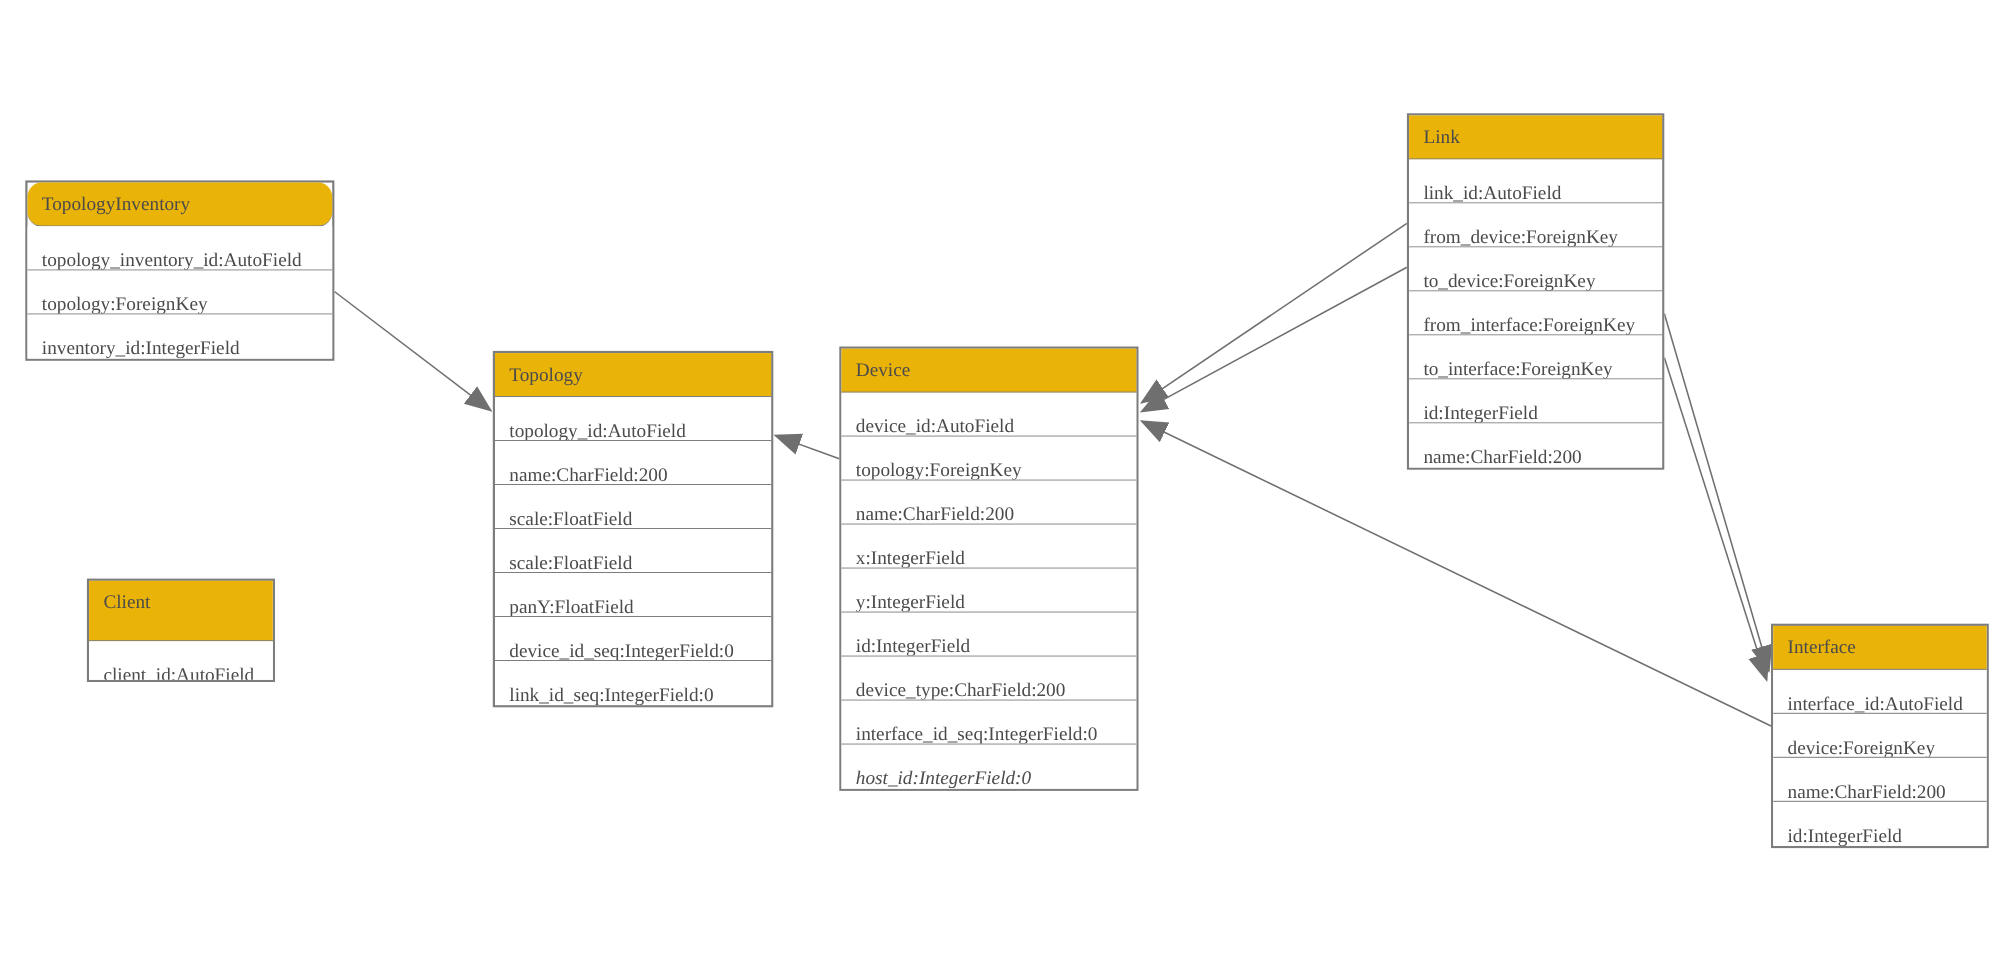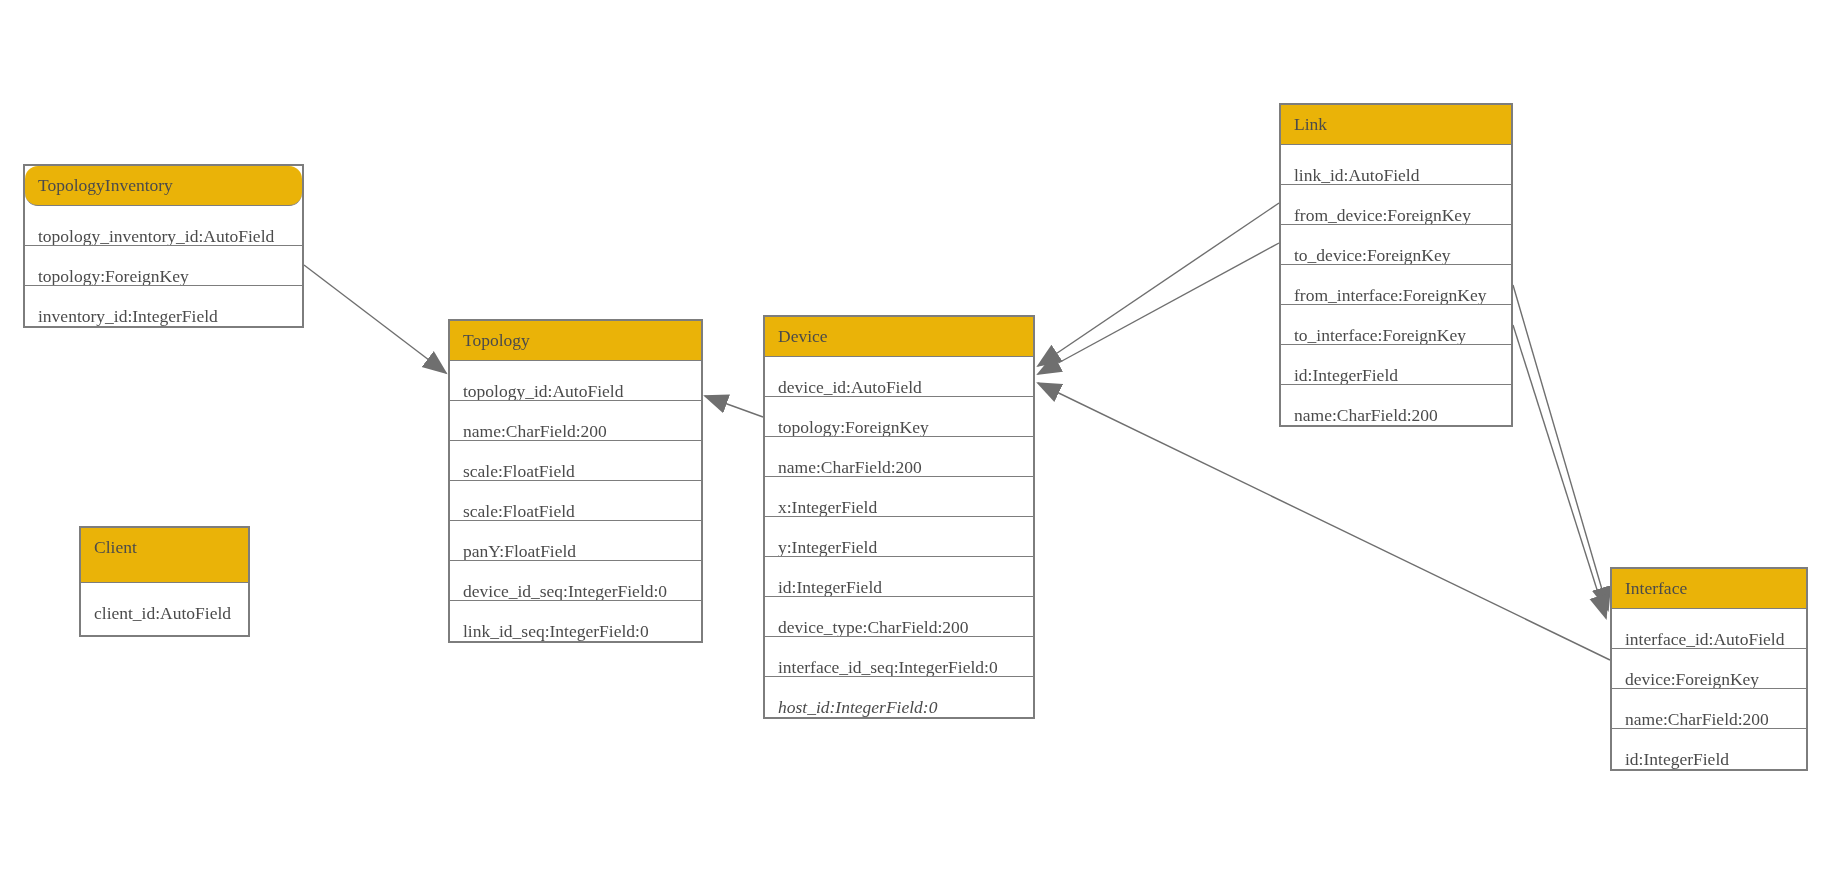--- a/index.html
+++ b/index.html
@@ -91,21 +91,21 @@
   <div class="entity-row" style="height: 40px;">topology_id:AutoField</div>
         <div class="entity-row" style="height: 40px;">name:CharField:200</div>
         <div class="entity-row" style="height: 40px;">scale:FloatField</div>
         <div class="entity-row" style="height: 40px;">scale:FloatField</div>
         <div class="entity-row" style="height: 40px;">panY:FloatField</div>
         <div class="entity-row" style="height: 40px;">device_id_seq:IntegerField:0</div>
         <div class="entity-row" style="height: 40px;">link_id_seq:IntegerField:0</div>
       </div>
       <div class="entity" style="left: 79px; top: 526px; width: 171px;">
     <div class="entity-header" style="height: 55px;">Client</div>
-  <div class="entity-row" style="height: 52px;">client_id:AutoField</div>
+  <div class="entity-row" style="height: 35px;">client_id:AutoField</div>
       </div>
       <div class="entity" style="left: 763px; top: 315px; width: 272px;">
     <div class="entity-header" style="height: 40px;">Device</div>
   <div class="entity-row" style="height: 40px;">device_id:AutoField</div>
         <div class="entity-row" style="height: 40px;">topology:ForeignKey</div>
         <div class="entity-row" style="height: 40px;">name:CharField:200</div>
         <div class="entity-row" style="height: 40px;">x:IntegerField</div>
         <div class="entity-row" style="height: 40px;">y:IntegerField</div>
         <div class="entity-row" style="height: 40px;">id:IntegerField</div>
         <div class="entity-row" style="height: 40px;">device_type:CharField:200</div>

